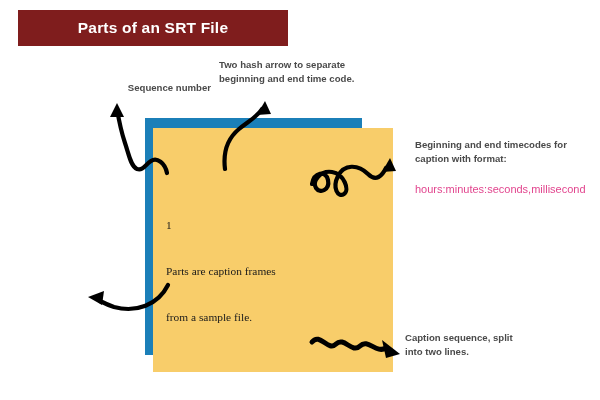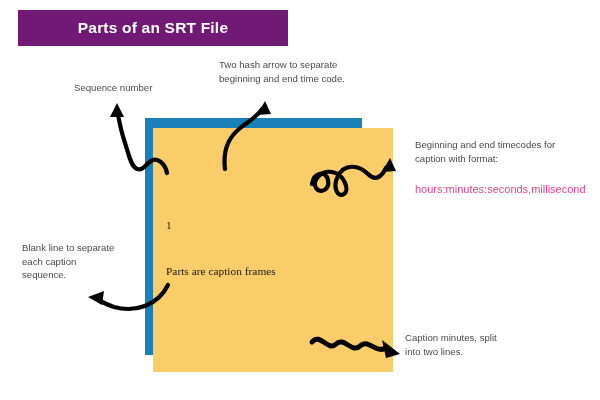--- a/index.html
+++ b/index.html
@@ -20,21 +20,21 @@
     background: #ffffff;
   }
 
   
   #title-banner {
     position: absolute;
     left: 18px;
     top: 10px;
     width: 270px;
     height: 36px;
-    background: #701a75;
+    background: #7f1d1d;
     display: flex;
     align-items: center;
     justify-content: center;
   }
   #title-text {
     color: #ffffff;
     font-family: "Liberation Sans", sans-serif;
     font-size: 15.5px;
     font-weight: bold;
     letter-spacing: 0.2px;
@@ -76,22 +76,23 @@
   .srt-line { white-space: pre; }
 
   
   .annotation {
     position: absolute;
     font-family: "Liberation Sans", sans-serif;
     font-size: 9.6px;
     line-height: 13.6px;
     color: #4a4a4a;
     white-space: pre-line;
+    font-weight: bold;
   }
-  #ann-sequence-number { left: 74px;  top: 81px;  width: 150px; }
+  #ann-sequence-number { left: 61px;  top: 81px;  width: 150px; text-align: right; }
   #ann-hash-arrow      { left: 219px; top: 58px;  width: 175px; }
   #ann-timecodes       { left: 415px; top: 138px; width: 175px; }
   #ann-timecode-format {
     position: absolute;
     left: 415px; top: 183px; width: 180px;
     font-family: "Liberation Sans", sans-serif;
     font-size: 11px;
     line-height: 13.6px;
     color: #e2458e;
     white-space: nowrap;
@@ -122,43 +123,41 @@
 
   <div id="blue-card"></div>
 
   <div id="yellow-card"></div>
 
   <div id="srt-block">
 
     <div class="srt-cue">
       <div class="srt-line">1</div>
       <div class="srt-line">Parts are caption frames</div>
+      <div class="srt-line">from a sample file.</div>
     </div>
 
     
 
     
 
   </div>
 
   <div class="annotation" id="ann-sequence-number">Sequence number</div>
 
   <div class="annotation" id="ann-hash-arrow">Two hash arrow to separate
 beginning and end time code.</div>
 
   <div class="annotation" id="ann-timecodes">Beginning and end timecodes for
 caption with format:</div>
 
   <div id="ann-timecode-format">hours:minutes:seconds,millisecond</div>
 
-  <div class="annotation" id="ann-blank-line">Blank line to separate
-each caption
-sequence.</div>
 
-  <div class="annotation" id="ann-caption-split">Caption minutes, split
+  <div class="annotation" id="ann-caption-split">Caption sequence, split
 into two lines.</div>
 
   <svg class="arrow-svg" id="arrow-sequence-number" viewBox="0 0 90 80">
     <path d="M72,78 C70,68 62,62 56,66 C50,70 48,76 42,74 C36,72 34,60 30,48 C26,36 24,26 22,14" fill="none" stroke="#000000" stroke-width="4.2" stroke-linecap="round"></path>
     <path d="M22,8 L15,22 L29,22 Z" fill="#000000"></path>
   </svg>
 
   <svg class="arrow-svg" id="arrow-hash" viewBox="0 0 70 80">
     <path d="M10,74 C8,58 12,44 24,34 C34,26 42,22 47,14" fill="none" stroke="#000000" stroke-width="4.2" stroke-linecap="round"></path>
     <path d="M50,6 L42,20 L56,19 Z" fill="#000000"></path>

